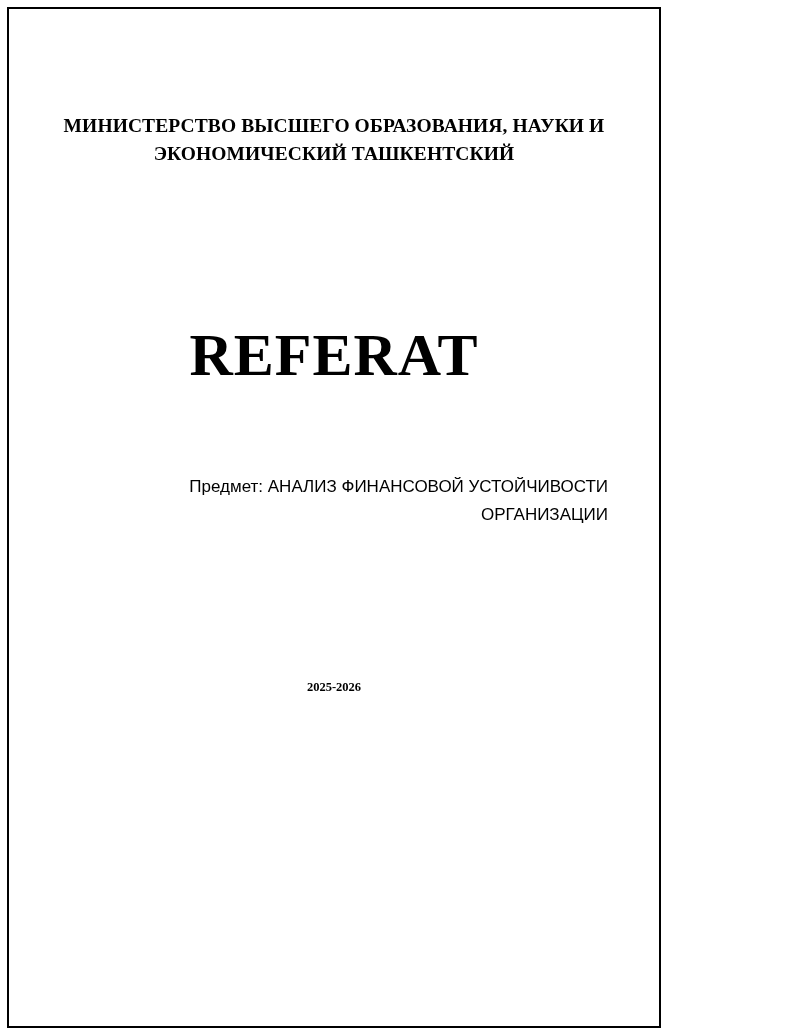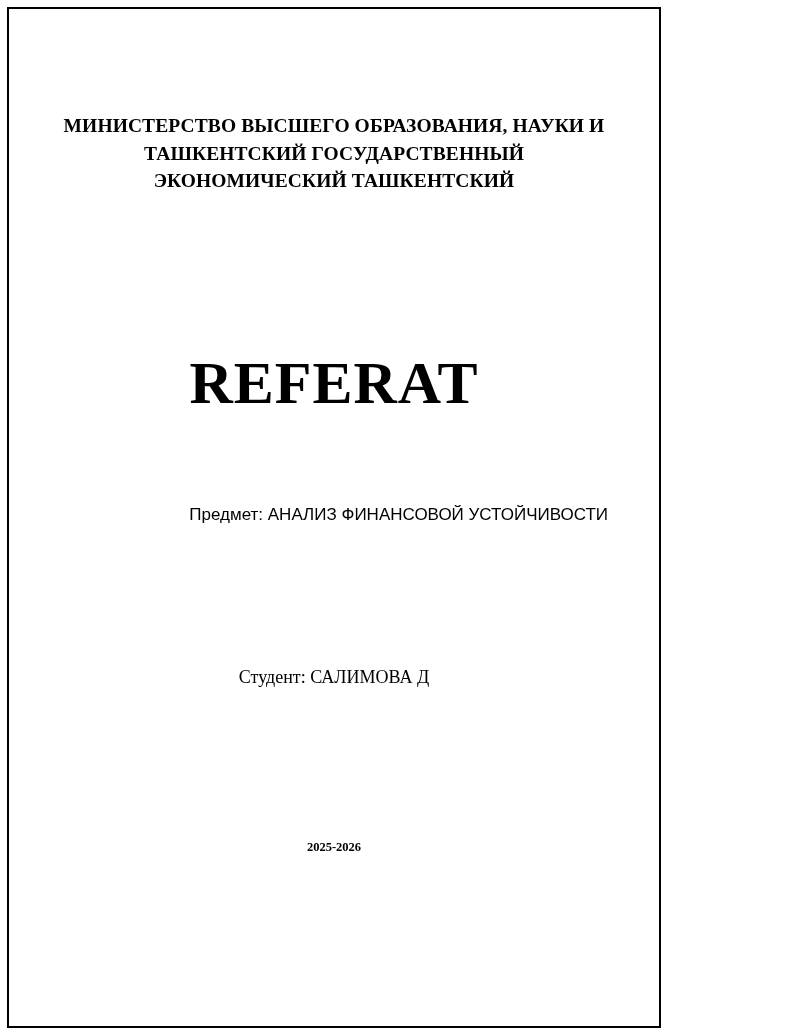--- a/index.html
+++ b/index.html
@@ -87,28 +87,27 @@
 </head>
 <body>
 
 <div class="page">
   <div class="page-border"></div>
 
   <div class="content">
 
     <div class="header-block">
       <span class="header-line">МИНИСТЕРСТВО ВЫСШЕГО ОБРАЗОВАНИЯ, НАУКИ И</span>
-      <span class="header-line">ТАШКЕНТСКИЙ ГОСУДАРСТВЕННЫЙ</span>
       <span class="header-line">ЭКОНОМИЧЕСКИЙ ТАШКЕНТСКИЙ</span>
     </div>
 
     <div class="doc-title">REFERAT</div>
 
     <div class="subject-block">
       <span class="subject-line">Предмет: АНАЛИЗ ФИНАНСОВОЙ УСТОЙЧИВОСТИ</span>
+      <span class="subject-line">ОРГАНИЗАЦИИ</span>
     </div>
 
-    <div class="student-block">Студент: САЛИМОВА Д</div>
 
     <div class="year-block">2025-2026</div>
 
   </div>
 </div>
 
 </body></html>

